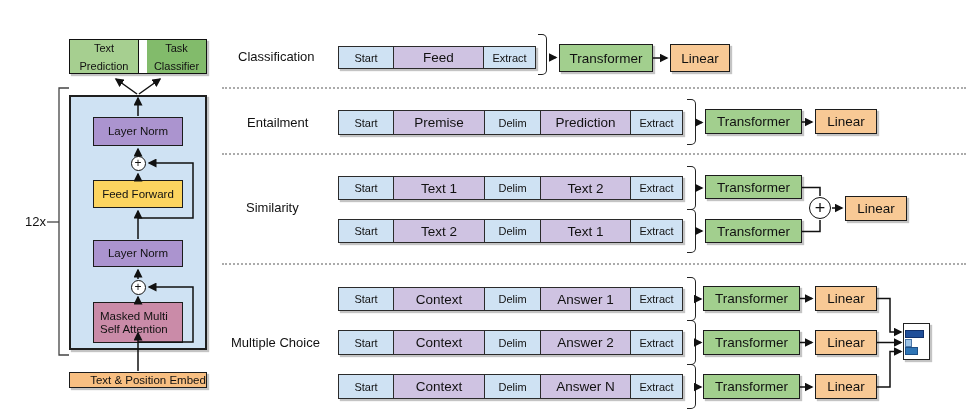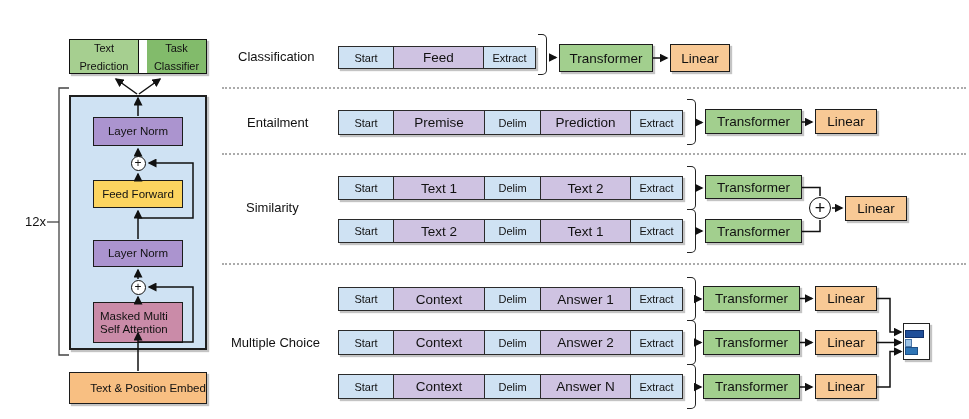--- a/index.html
+++ b/index.html
@@ -49,21 +49,21 @@
   <div class="abs plus" style="left:130.5px;top:155.5px;width:15px;height:15px;">+</div>
 
   <div class="abs stackbox" style="left:93px;top:180px;width:90px;height:28px;background:var(--yellow);">Feed Forward</div>
 
   <div class="abs stackbox" style="left:93px;top:240px;width:90px;height:27px;background:var(--purple-box);">Layer Norm</div>
 
   <div class="abs plus" style="left:130.5px;top:279.5px;width:15px;height:15px;">+</div>
 
   <div class="abs stackbox" style="left:93px;top:302px;width:90px;height:41px;background:var(--pink);padding:0 6px;">Masked Multi Self Attention</div>
 
-  <div class="abs stackbox" style="left:69px;top:372px;width:138px;height:32px;background:var(--embed-orange);box-shadow:2px 2px 1px #c4c4c4;padding-left:20px;">Text &amp; Position Embed</div>
+  <div class="abs stackbox" style="left:69px;top:372px;width:138px;height:16px;background:var(--embed-orange);box-shadow:2px 2px 1px #c4c4c4;padding-left:20px;">Text &amp; Position Embed</div>
 
   <div class="abs dotted" style="left:222px;top:87px;width:744px;"></div>
   <div class="abs dotted" style="left:222px;top:153px;width:744px;"></div>
   <div class="abs dotted" style="left:222px;top:263px;width:744px;"></div>
 
   <div class="abs lbl" style="left:238px;top:50px;">Classification</div>
   <div class="abs seq" style="left:338px;top:46px;width:198px;height:23px;">
     <div class="tok blue" style="width:54px;">Start</div>
     <div class="tok purple" style="width:89px;">Feed</div>
     <div class="tok blue">Extract</div>

